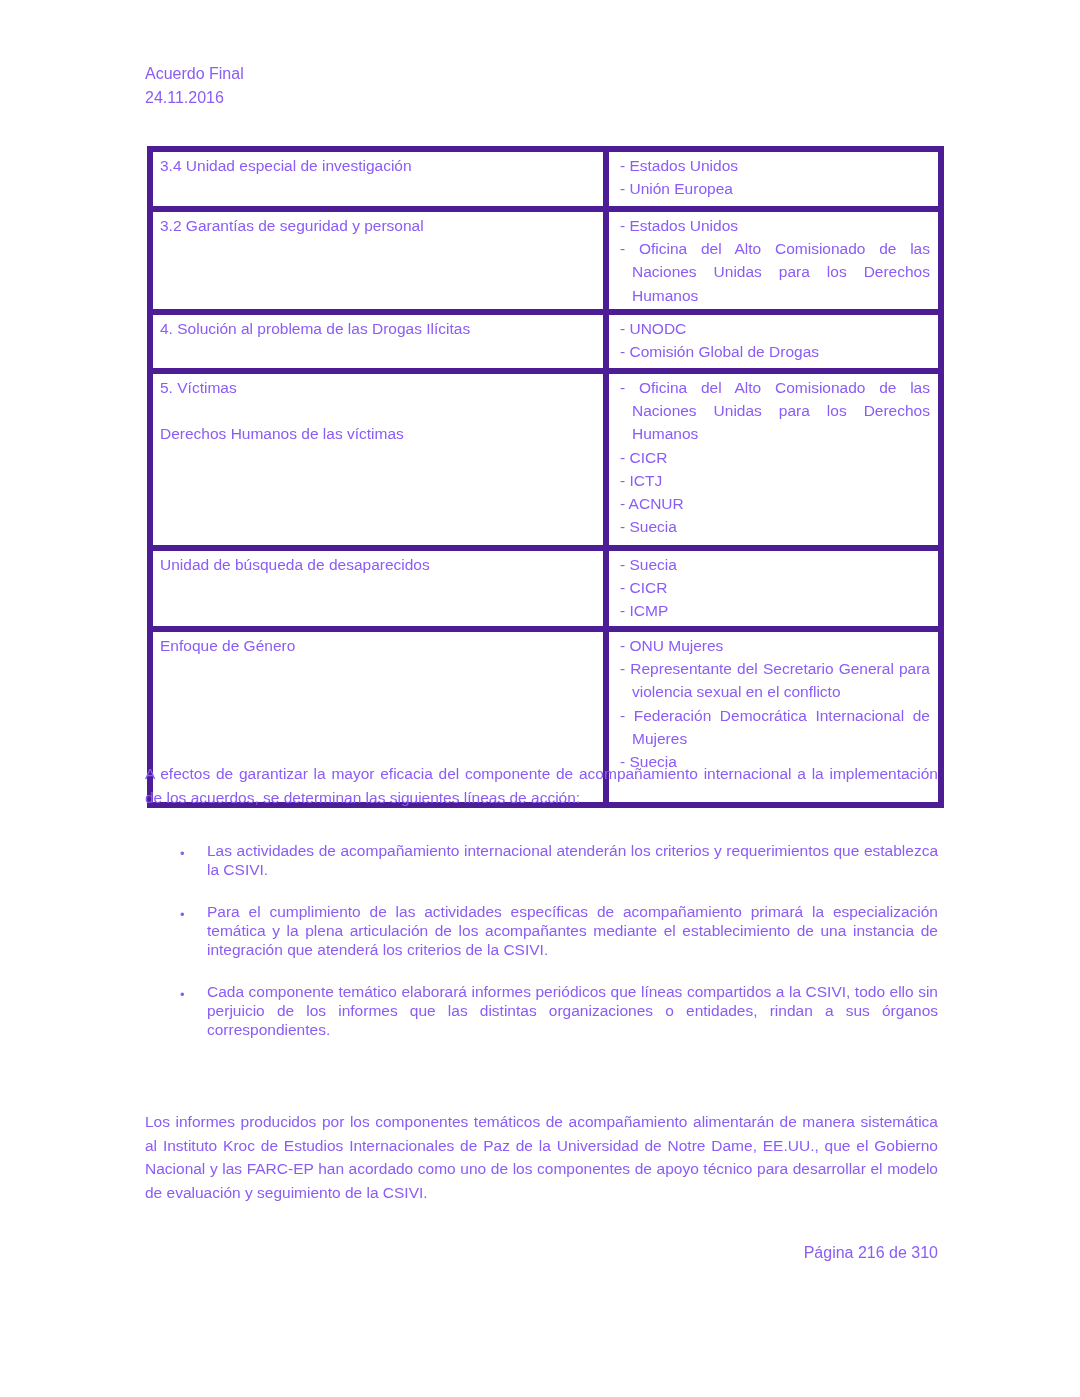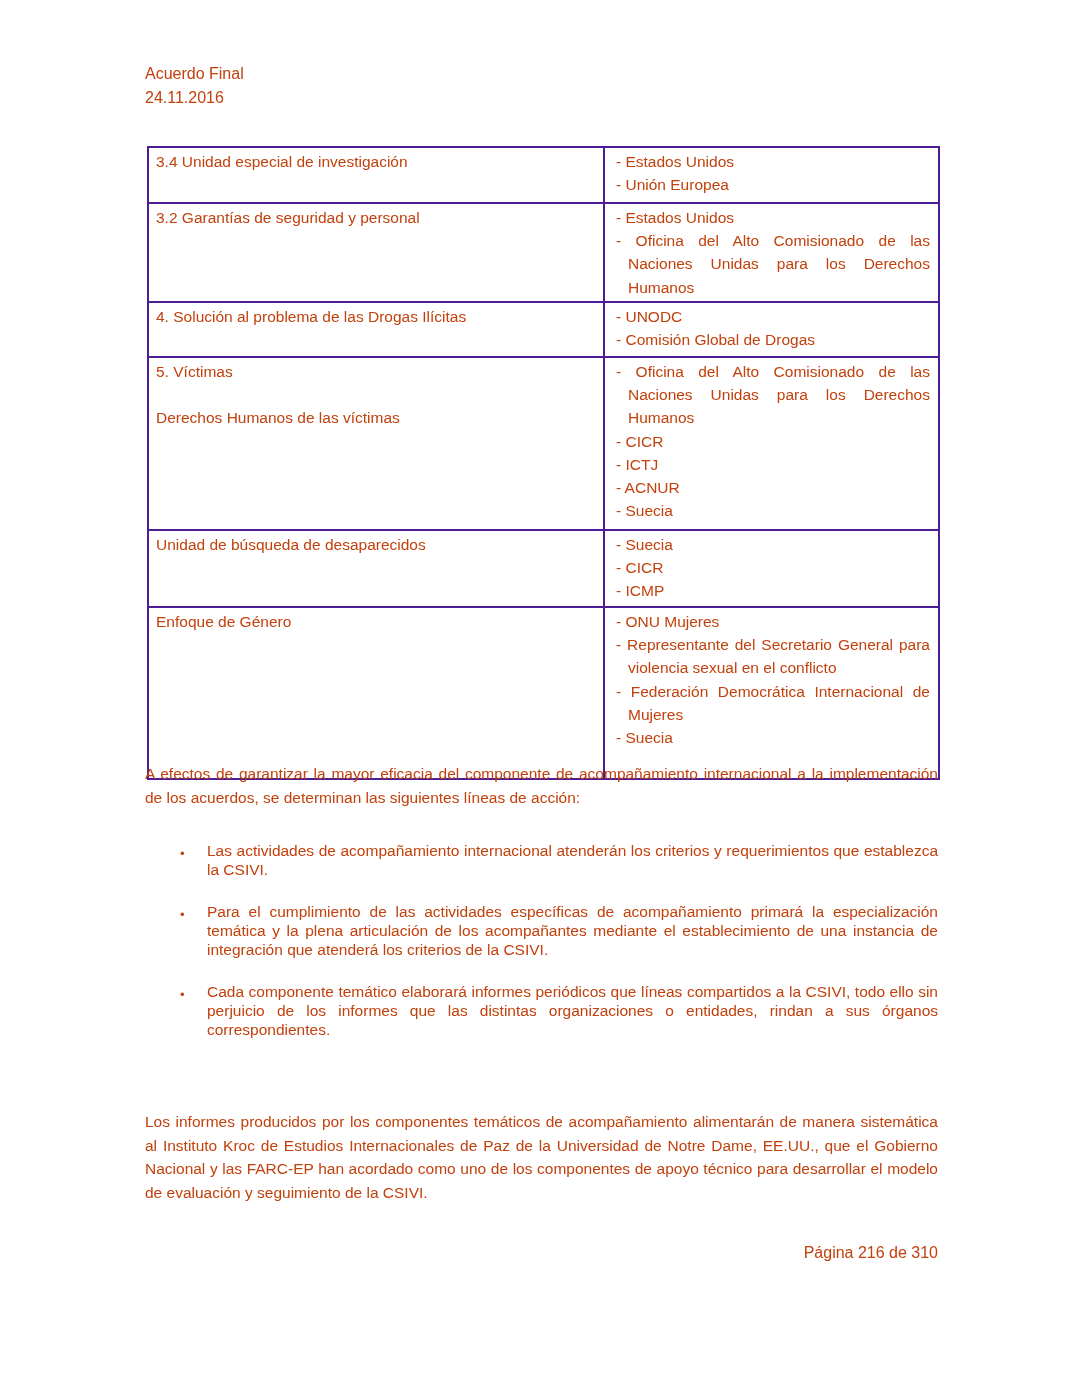--- a/index.html
+++ b/index.html
@@ -6,41 +6,41 @@
     margin: 0;
     padding: 0;
     background: #ffffff;
   }
   .page {
     position: relative;
     width: 1080px;
     height: 1397px;
     background: #ffffff;
     font-family: "Liberation Sans", sans-serif;
-    color: #c2410c;
+    color: #8b5cf6;
     font-size: 15.5px;
     overflow: hidden;
   }
   .doc-header {
     position: absolute;
     left: 145px;
     top: 62px;
     line-height: 24px;
     font-size: 16px;
   }
   .acc-table {
     position: absolute;
     left: 147px;
     top: 146px;
     width: 791px;
     border-collapse: collapse;
     table-layout: fixed;
   }
   .acc-table td {
-    border: 2px solid #4c1d95;
+    border: 6px solid #4c1d95;
     vertical-align: top;
     line-height: 23.2px;
     padding: 2px 8px 2px 7px;
   }
   .acc-table td.cell-right {
     padding: 2px 8px 2px 11px;
   }
   .col-left  { width: 456px; }
   .col-right { width: 335px; }
   tr.r1 td { height: 50px; }

